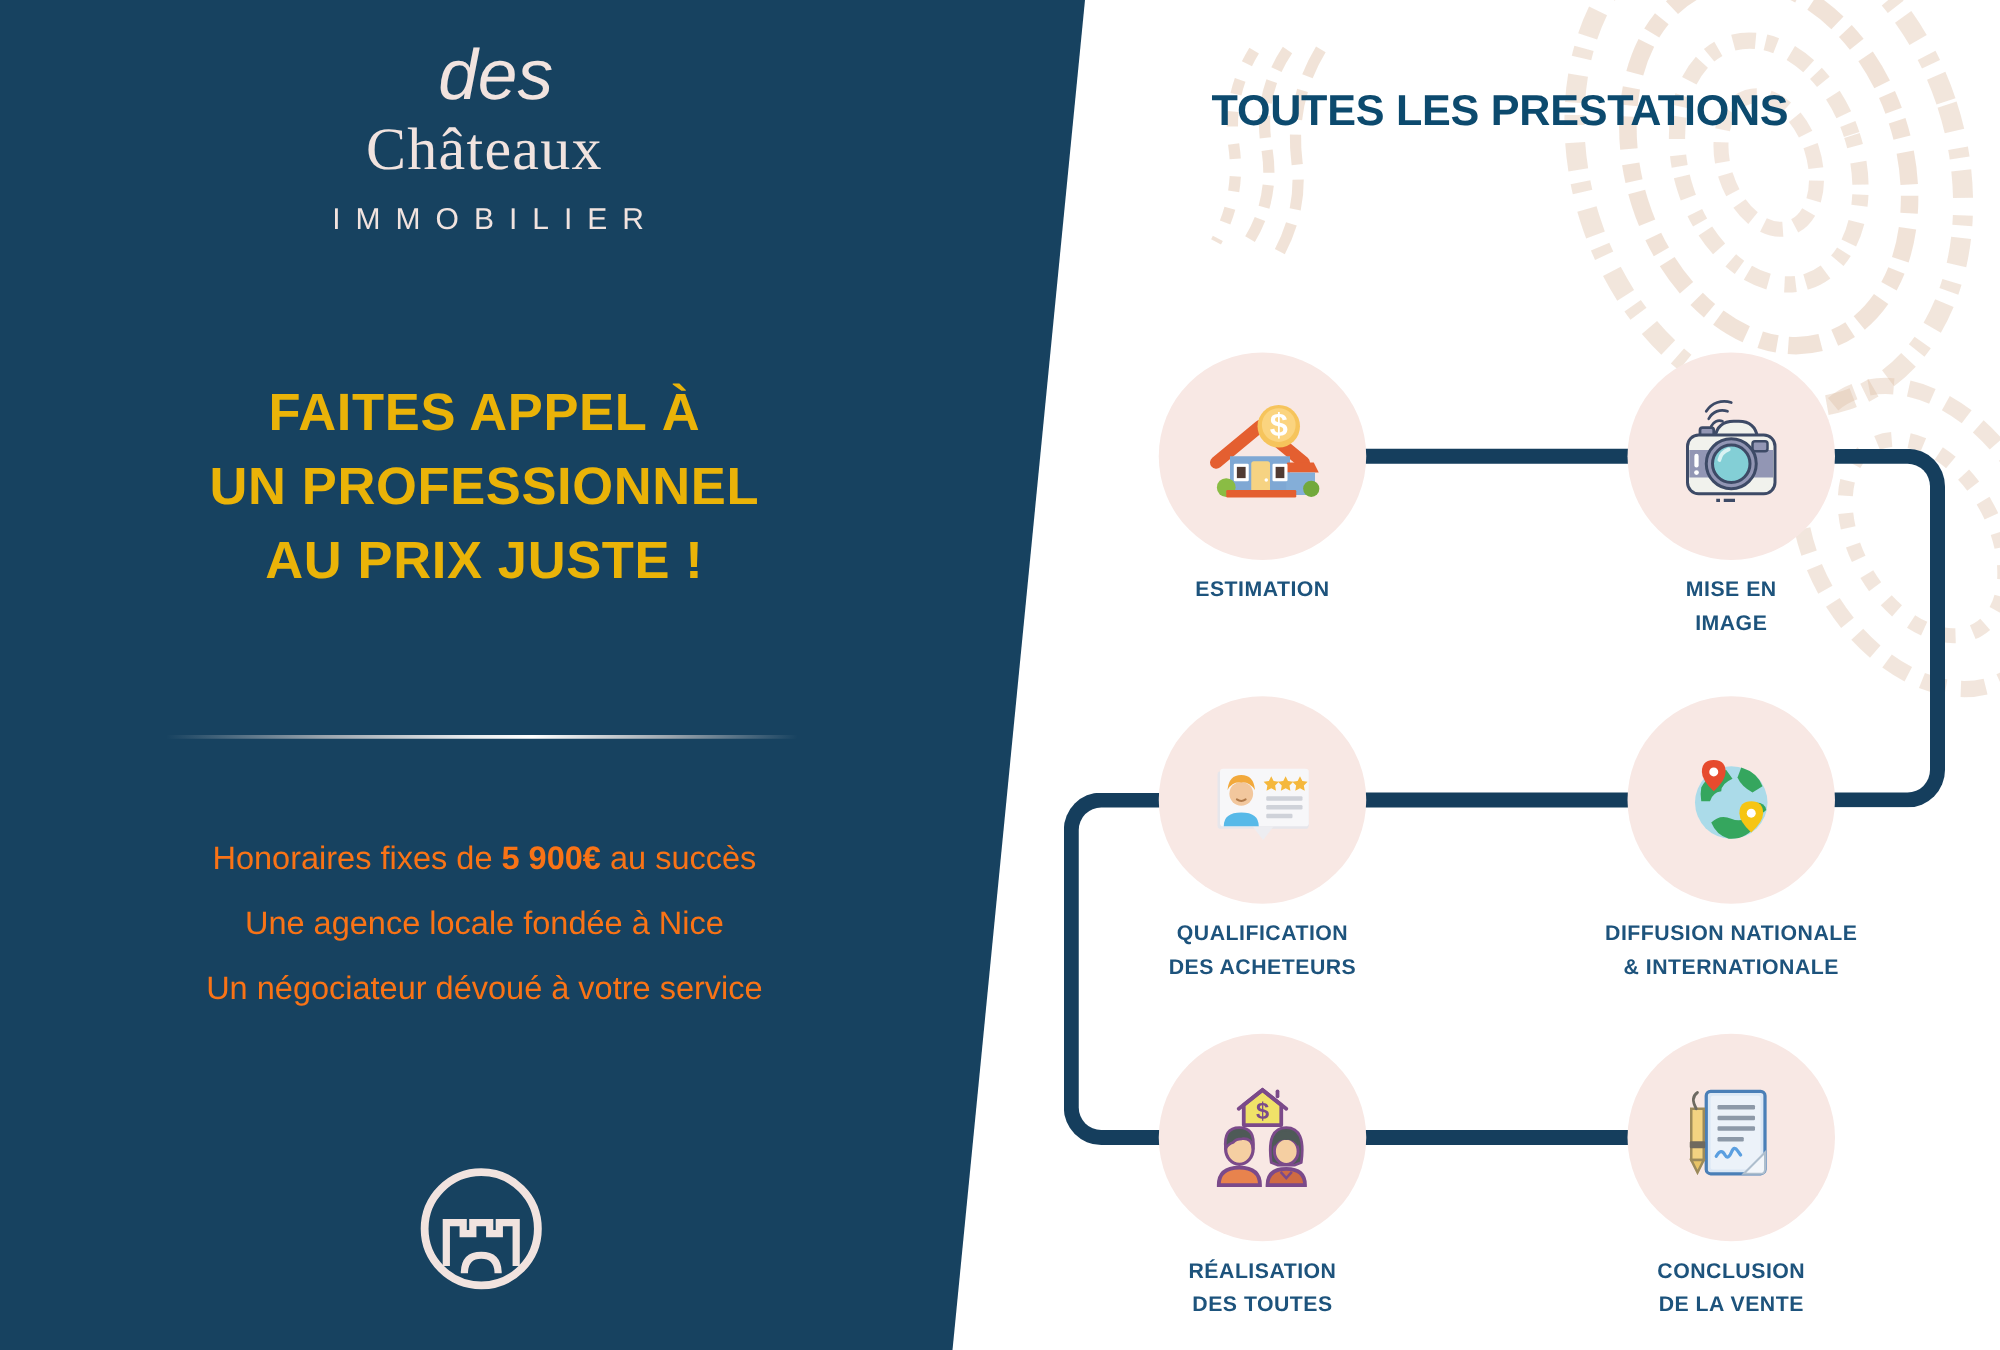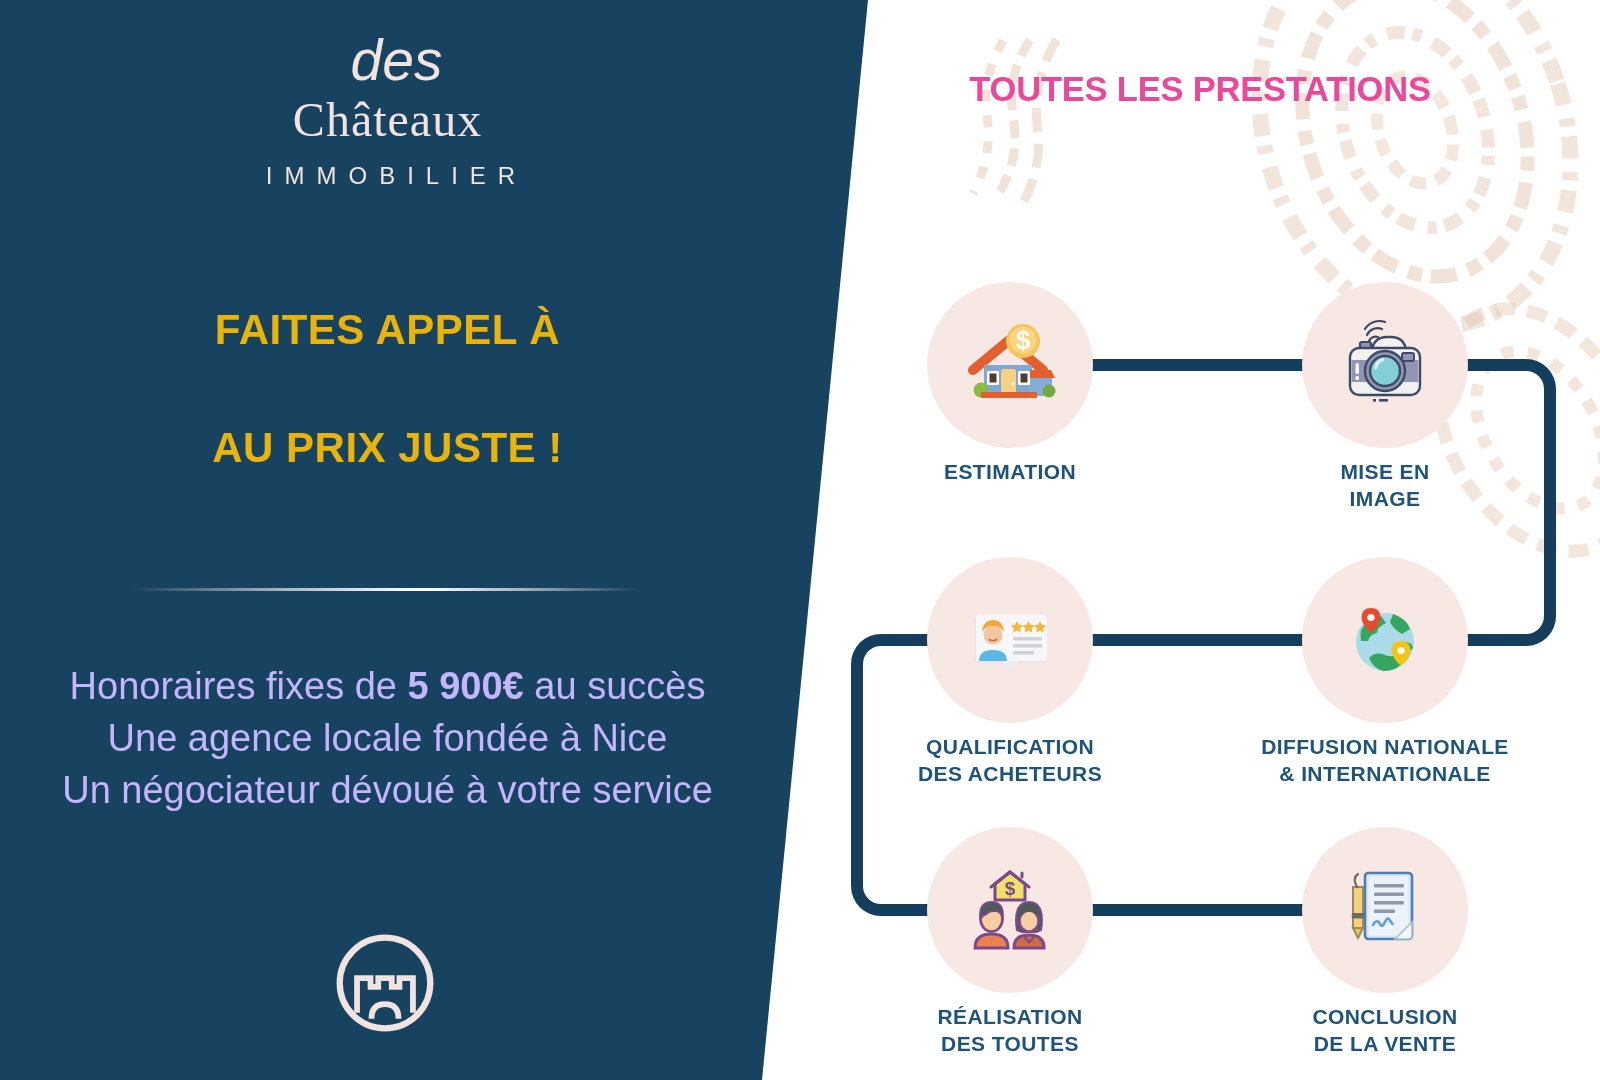--- a/index.html
+++ b/index.html
@@ -20,43 +20,43 @@
   .logo-name{display:block;font-family:"Liberation Serif",serif;font-weight:400;font-size:48px;
              line-height:64px;letter-spacing:1px;color:#f1e3df;margin-top:2px;}
   .logo-sub{display:block;font-size:24px;letter-spacing:12px;padding-left:18px;margin-top:10px;color:#f1e3df;}
 
   .headline{position:absolute;top:300px;left:0;width:775px;font-size:42px;line-height:59px;
             font-weight:700;letter-spacing:.5px;color:#eab308;}
 
   .divider{position:absolute;top:588px;left:133px;width:505px;height:3px;
            background:linear-gradient(90deg,rgba(255,255,255,0) 0%,#9aa4ad 25%,#e8ebee 48%,#ffffff 58%,#9aa4ad 80%,rgba(255,255,255,0) 100%);}
 
-  .info{position:absolute;top:660px;left:0;width:775px;font-size:38px;line-height:52px;
-        font-weight:400;color:#c4b5fd;}
+  .info{position:absolute;top:660px;left:0;width:775px;font-size:26px;line-height:52px;
+        font-weight:400;color:#f97316;}
   .info b{font-weight:700;}
 
   .castle{position:absolute;top:930px;left:332px;}
 
   
   .right-content{position:absolute;top:0;left:0;width:1600px;height:1080px;z-index:1;}
   .main-title{position:absolute;top:58px;left:840px;width:720px;text-align:center;
-              font-size:34.5px;line-height:63px;font-weight:700;color:#ec4899;letter-spacing:-.2px;}
+              font-size:34.5px;line-height:63px;font-weight:700;color:#0c4a6e;letter-spacing:-.2px;}
 
   
   .hline{position:absolute;height:12px;background:#153e5d;}
   .bracket-right{position:absolute;left:1458px;top:359px;width:98px;height:287px;box-sizing:border-box;
                  border:12px solid #153e5d;border-left:none;border-radius:0 30px 30px 0;}
   .bracket-left{position:absolute;left:851px;top:634px;width:84px;height:282px;box-sizing:border-box;
                 border:12px solid #153e5d;border-right:none;border-radius:30px 0 0 30px;}
 
   
   .step{position:absolute;width:360px;text-align:center;}
   .circle{width:166px;height:166px;border-radius:50%;background:#f8e8e4;margin:0 auto;
           display:flex;align-items:center;justify-content:center;}
-  .step-label{margin-top:10px;font-size:21px;line-height:27px;font-weight:700;
+  .step-label{margin-top:10px;font-size:17px;line-height:27px;font-weight:700;
               color:#1d537c;letter-spacing:.4px;}
 </style>
 </head>
 <body>
 
 <div class="stage">
 
   <svg class="watermark" width="760" height="620" viewBox="0 0 760 620">
     <g fill="none" stroke="#dfc0a7" transform="translate(575,130) rotate(-18)">
       <ellipse rx="150" ry="200" stroke-width="16" stroke-dasharray="22 14 8 10" opacity=".40"></ellipse>
@@ -239,21 +239,21 @@
     <div class="left-inner">
 
       <div class="logo">
         <span class="logo-script">des</span>
         <span class="logo-name">Châteaux</span>
         <span class="logo-sub">IMMOBILIER</span>
       </div>
 
       <div class="headline">
         <span>FAITES APPEL À</span><br>
-        <br>
+        <span>UN PROFESSIONNEL</span><br>
         <span>AU PRIX JUSTE !</span>
       </div>
 
       <div class="divider"></div>
 
       <div class="info">
         <span><span>Honoraires fixes de </span><b>5 900€</b><span> au succès</span></span><br>
         <span>Une agence locale fondée à Nice</span><br>
         <span>Un négociateur dévoué à votre service</span>
       </div>

